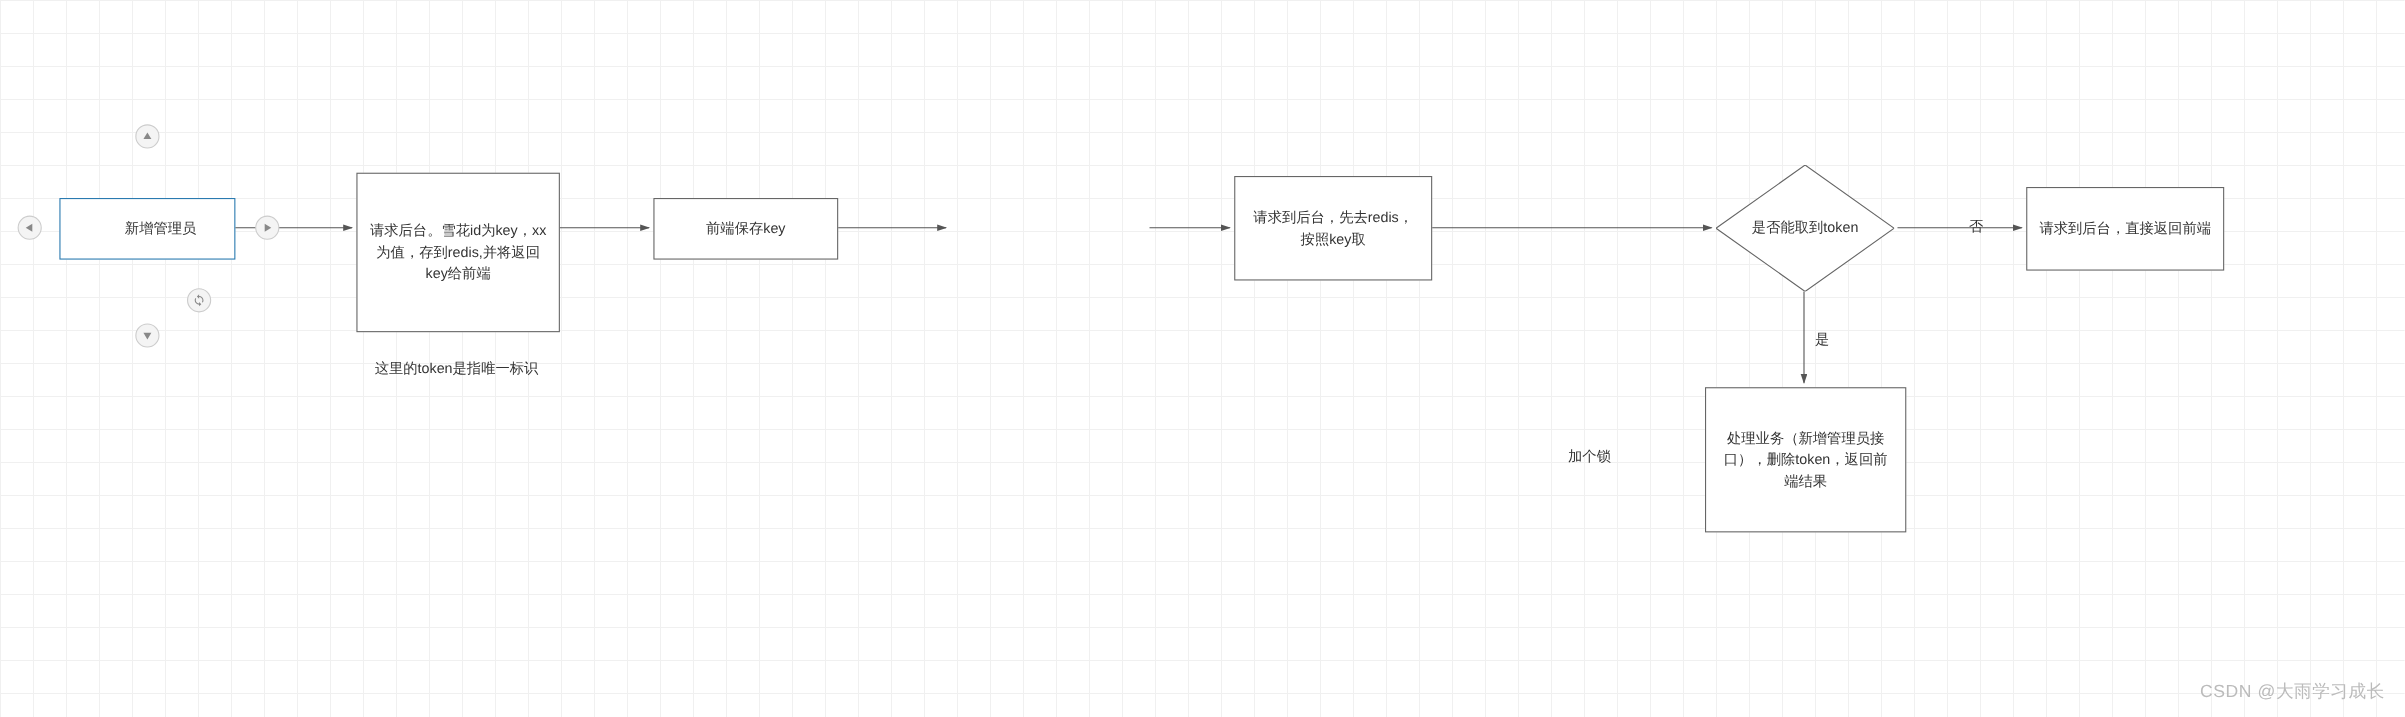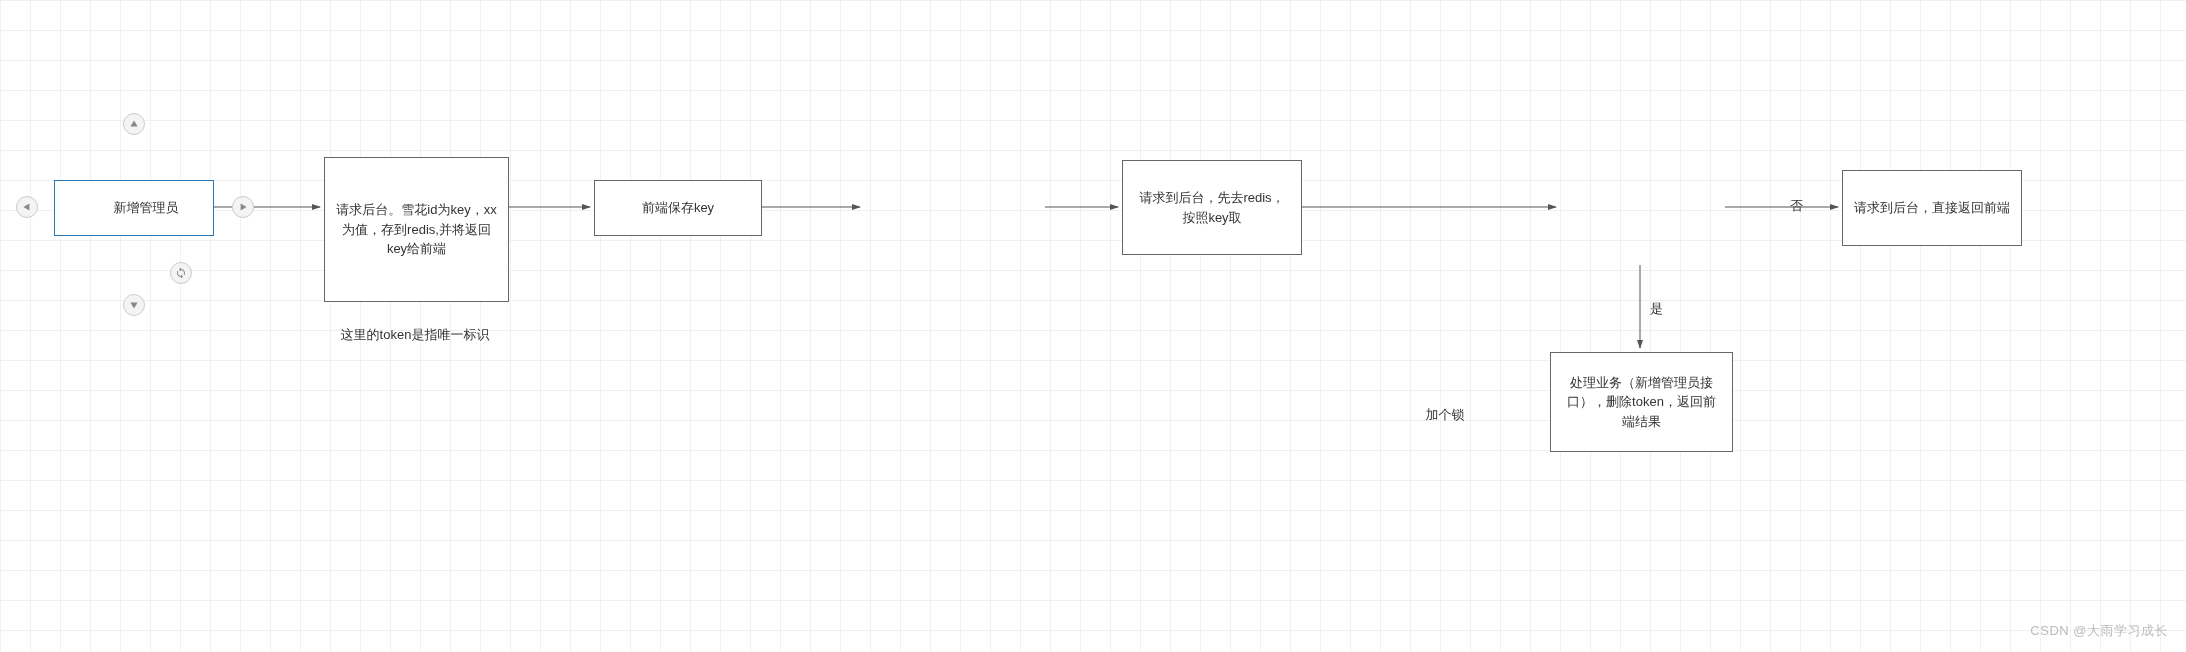--- a/index.html
+++ b/index.html
@@ -8,21 +8,21 @@
 .canvas { position: absolute; inset: 0; z-index: 1; }
 .node { position: absolute; border: 1px solid #666; background: #fff; display: flex; align-items: center; justify-content: center; text-align: center; padding: 8px 10px; line-height: 1.5; }
 .node.selected { border: 1.5px solid #2a7ab0; }
 .handle { position: absolute; width: 22px; height: 22px; background: #f4f4f4; border: 1px solid #ccc; border-radius: 50%; display: flex; align-items: center; justify-content: center; z-index: 2; }
 .handle svg { width: 12px; height: 12px; fill: #888; }
 .diamond { position: absolute; display: flex; align-items: center; justify-content: center; }
 .diamond .shape { position: absolute; inset: 0; }
 .diamond .text { position: relative; text-align: center; line-height: 1.4; padding: 0 12px; z-index: 1; }
 .label { position: absolute; text-align: center; line-height: 1.5; }
 .edge-label { position: absolute; font-size: 13px; }
-.watermark { position: absolute; right: 18px; bottom: 12px; color: #bbb; font-size: 13px; letter-spacing: 0.5px; }
+.watermark { position: absolute; right: 18px; bottom: 12px; color: #bbb; font-size: 16px; letter-spacing: 0.5px; }
 svg.arrows { position: absolute; inset: 0; width: 100%; height: 100%; z-index: 1; pointer-events: none; }
 svg.arrows line, svg.arrows polyline { stroke: #555; stroke-width: 1; fill: none; }
 svg.arrows .head { fill: #555; }
 </style>
 </head>
 <body>
 
 <div class="grid"></div>
 
 <div class="canvas">
@@ -77,26 +77,32 @@
 
   <div class="node" style="left:594px;top:180px;width:168px;height:56px;justify-content:center;">
     <span>前端保存key</span>
   </div>
 
 
   <div class="node" style="left:1122px;top:160px;width:180px;height:95px;">
     <span>请求到后台，先去redis，按照key取</span>
   </div>
 
+  <div class="diamond" style="left:1560px;top:150px;width:162px;height:115px;">
+    <svg class="shape" viewBox="0 0 162 115">
+      <polygon points="81,0 162,57.5 81,115 0,57.5" fill="#fff" stroke="#666" stroke-width="1"></polygon>
+    </svg>
+    <div class="text">是否能取到token</div>
+  </div>
 
   <div class="node" style="left:1842px;top:170px;width:180px;height:76px;">
     <span>请求到后台，直接返回前端</span>
   </div>
 
-  <div class="node" style="left:1550px;top:352px;width:183px;height:100px;">
+  <div class="node" style="left:1550px;top:352px;width:183px;height:132px;">
     <span>处理业务（新增管理员接口），删除token，返回前端结果</span>
   </div>
 
   <div class="label" style="left:320px;top:325px;width:190px;">这里的token是指唯一标识</div>
   <div class="label" style="left:1405px;top:405px;width:80px;">加个锁</div>
 
   <div class="edge-label" style="left:1790px;top:197px;">否</div>
   <div class="edge-label" style="left:1650px;top:300px;">是</div>
 
   <div class="watermark">CSDN @大雨学习成长</div>

